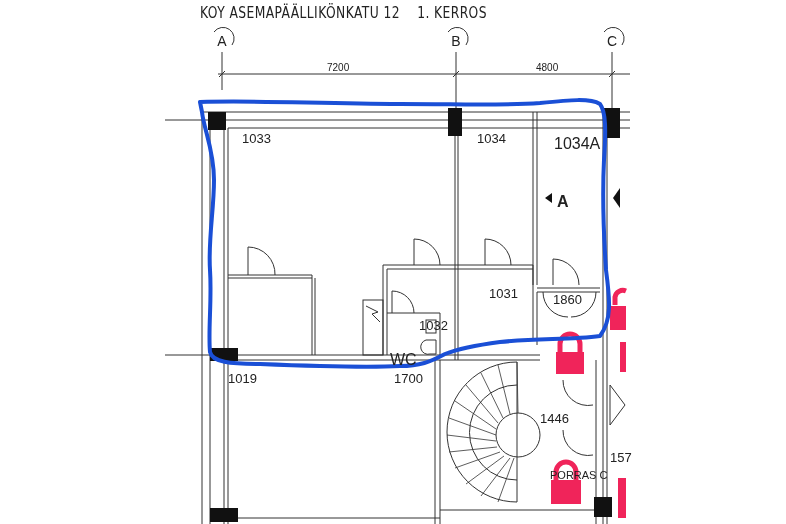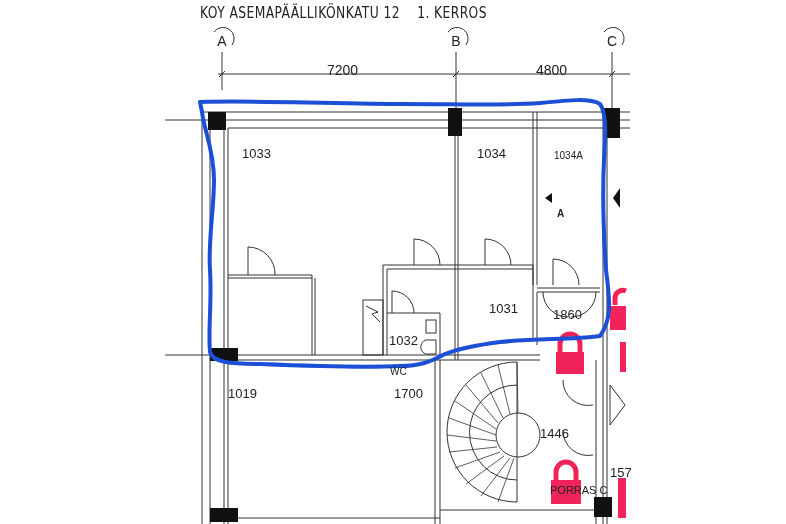--- a/index.html
+++ b/index.html
@@ -1,22 +1,22 @@
 <!DOCTYPE html>
 <html><head>
 <meta charset="utf-8">
 <style>
   html, body { margin:0; padding:0; background:#ffffff; }
   body { width:786px; height:524px; position:relative; overflow:hidden; font-family:"Liberation Sans", sans-serif; }
   .title { position:absolute; left:200px; top:4px; font-family:"DejaVu Sans", sans-serif; font-size:15px; letter-spacing:0.5px; color:#222; transform:scaleX(0.82); transform-origin:left top; white-space:pre; }
   svg { position:absolute; left:0; top:0; }
-  .lbl { position:absolute; font-size:13px; color:#222; font-family:"Liberation Sans", sans-serif;margin-top:15px; }
-  .lbl.sm { font-size:10px; }
+  .lbl { position:absolute; font-size:13px; color:#222; font-family:"Liberation Sans", sans-serif; }
+  .lbl.sm { font-size:16px; }
   .grid-bubble { position:absolute; width:22px; height:22px; font-size:14px; text-align:center; line-height:22px; color:#222; }
-  .dim { position:absolute; font-size:14px; color:#222; }
+  .dim { position:absolute; font-size:10px; color:#222; }
 </style>
 </head>
 <body>
 
 <div class="title">KOY ASEMAPÄÄLLIKÖNKATU 12    1. KERROS</div>
 
 <div class="grid-bubble" style="left:211px;top:30px;">A</div>
 <div class="grid-bubble" style="left:445px;top:30px;">B</div>
 <div class="grid-bubble" style="left:601px;top:30px;">C</div>
 
@@ -151,19 +151,19 @@
 
   <path fill="none" stroke="#1a4fd6" stroke-width="4" stroke-linejoin="round" d="M200,102 C260,100 320,104 400,104 C460,104 500,106 540,103 C570,100 590,98 600,104 C606,112 606,130 604,160 C602,200 604,240 606,270 C610,300 612,320 600,336 C570,340 540,338 500,342 C470,346 455,350 445,354 C430,362 420,366 400,366 C360,368 310,366 260,364 C230,364 212,362 210,352 C208,330 212,300 210,270 C208,240 214,210 214,180 C214,150 204,130 202,112 Z"></path>
 </svg>
 
 <div class="lbl" style="left:242px;top:131px;">1033</div>
 <div class="lbl" style="left:477px;top:131px;text-align:center;">1034</div>
 <div class="lbl sm" style="left:554px;top:135px;">1034A</div>
 <div class="lbl sm" style="left:557px;top:193px;font-weight:bold;">A</div>
 <div class="lbl" style="left:489px;top:286px;">1031</div>
 <div class="lbl" style="left:553px;top:292px;">1860</div>
-<div class="lbl" style="left:389px;top:318px;">1032</div>
+<div class="lbl" style="left:389px;top:318px;padding-left:30px;">1032</div>
 <div class="lbl sm" style="left:390px;top:351px;">WC</div>
 <div class="lbl" style="left:228px;top:371px;">1019</div>
 <div class="lbl" style="left:394px;top:371px;">1700</div>
 <div class="lbl" style="left:540px;top:411px;">1446</div>
 <div class="lbl" style="left:610px;top:450px;">157</div>
 <div class="lbl sm" style="left:550px;top:469px;font-size:11px;">PORRAS C</div>
 
 </body></html>

